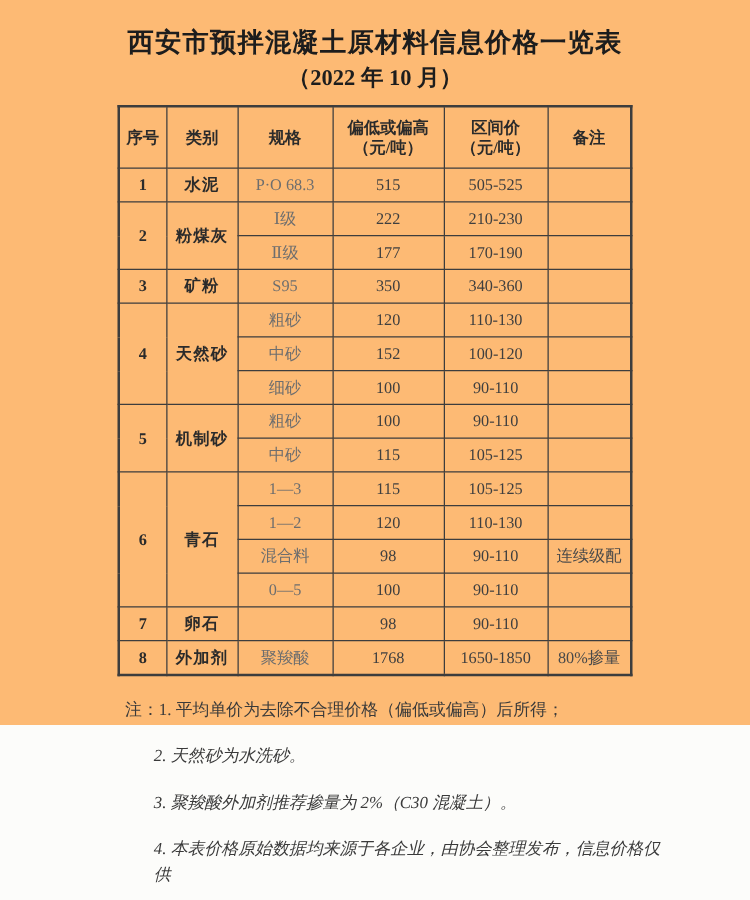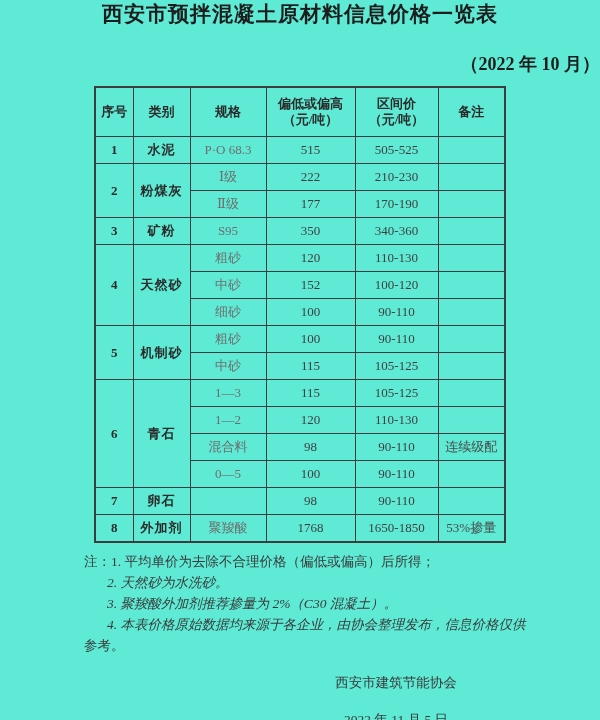--- a/index.html
+++ b/index.html
@@ -7,35 +7,36 @@
     padding: 0;
     width: 600px;
     height: 720px;
     background: #fcfcfa;
     font-family: "Liberation Serif", "DejaVu Serif", serif;
     color: #333;
     overflow: hidden;
   }
   .page {
     width: 600px;
-    height: 720px;
+    height: 580px;
     box-sizing: border-box;
-    background: #5eead4;
+    padding-top: 20px;
+    background: #fdba74;
   }
   .doc-title {
     margin: 0;
     text-align: center;
     font-size: 21px;
     font-weight: bold;
     letter-spacing: 1px;
     color: #1d1d1d;
   }
   .doc-subtitle {
-    margin: 24px 0 0 0;
-    text-align: right;
+    margin: 2px 0 0 0;
+    text-align: center;
     font-size: 18px;
     font-weight: bold;
     color: #1d1d1d;
   }
   table.price-table {
     width: 410px;
     margin: 10px auto 0 auto;
     border-collapse: collapse;
     table-layout: fixed;
     border: 2px solid #3d3d3d;
@@ -62,21 +63,21 @@
   td.cell-cat  { font-weight: bold; color: #2b2b2b; letter-spacing: 1px; }
   td.cell-spec { color: #6e6e6e; }
   td.cell-avg, td.cell-range { color: #3f3f3f; }
   td.cell-note { color: #4a4a4a; }
   .notes {
     margin: 8px 50px 0 84px;
     font-size: 13.5px;
     line-height: 21px;
     color: #3a3a3a;
   }
-  .notes p { margin: 0; }
+  .notes p { margin: 16px; }
   .indent-none { padding-left: 0; }
   .indent-mid  { padding-left: 23px; font-style: italic; }
   .indent-deep { padding-left: 38px; }
   .footer {
     margin: 6px 0 0 298px;
     width: 196px;
     text-align: center;
     font-size: 13.5px;
     line-height: 21px;
     color: #3a3a3a;
@@ -223,21 +224,21 @@
         <td class="cell-avg">98</td>
         <td class="cell-range">90-110</td>
         <td class="cell-note"></td>
       </tr>
       <tr>
         <td class="cell-no">8</td>
         <td class="cell-cat">外加剂</td>
         <td class="cell-spec">聚羧酸</td>
         <td class="cell-avg">1768</td>
         <td class="cell-range">1650-1850</td>
-        <td class="cell-note">53%掺量</td>
+        <td class="cell-note">80%掺量</td>
       </tr>
     </tbody>
   </table>
 
   <div class="notes">
     <p class="indent-none">注：1. 平均单价为去除不合理价格（偏低或偏高）后所得；</p>
     <p class="indent-mid">2. 天然砂为水洗砂。</p>
     <p class="indent-mid">3. 聚羧酸外加剂推荐掺量为 2%（C30 混凝土）。</p>
     <p class="indent-mid">4. 本表价格原始数据均来源于各企业，由协会整理发布，信息价格仅供</p>
     <p class="indent-none">参考。</p>

